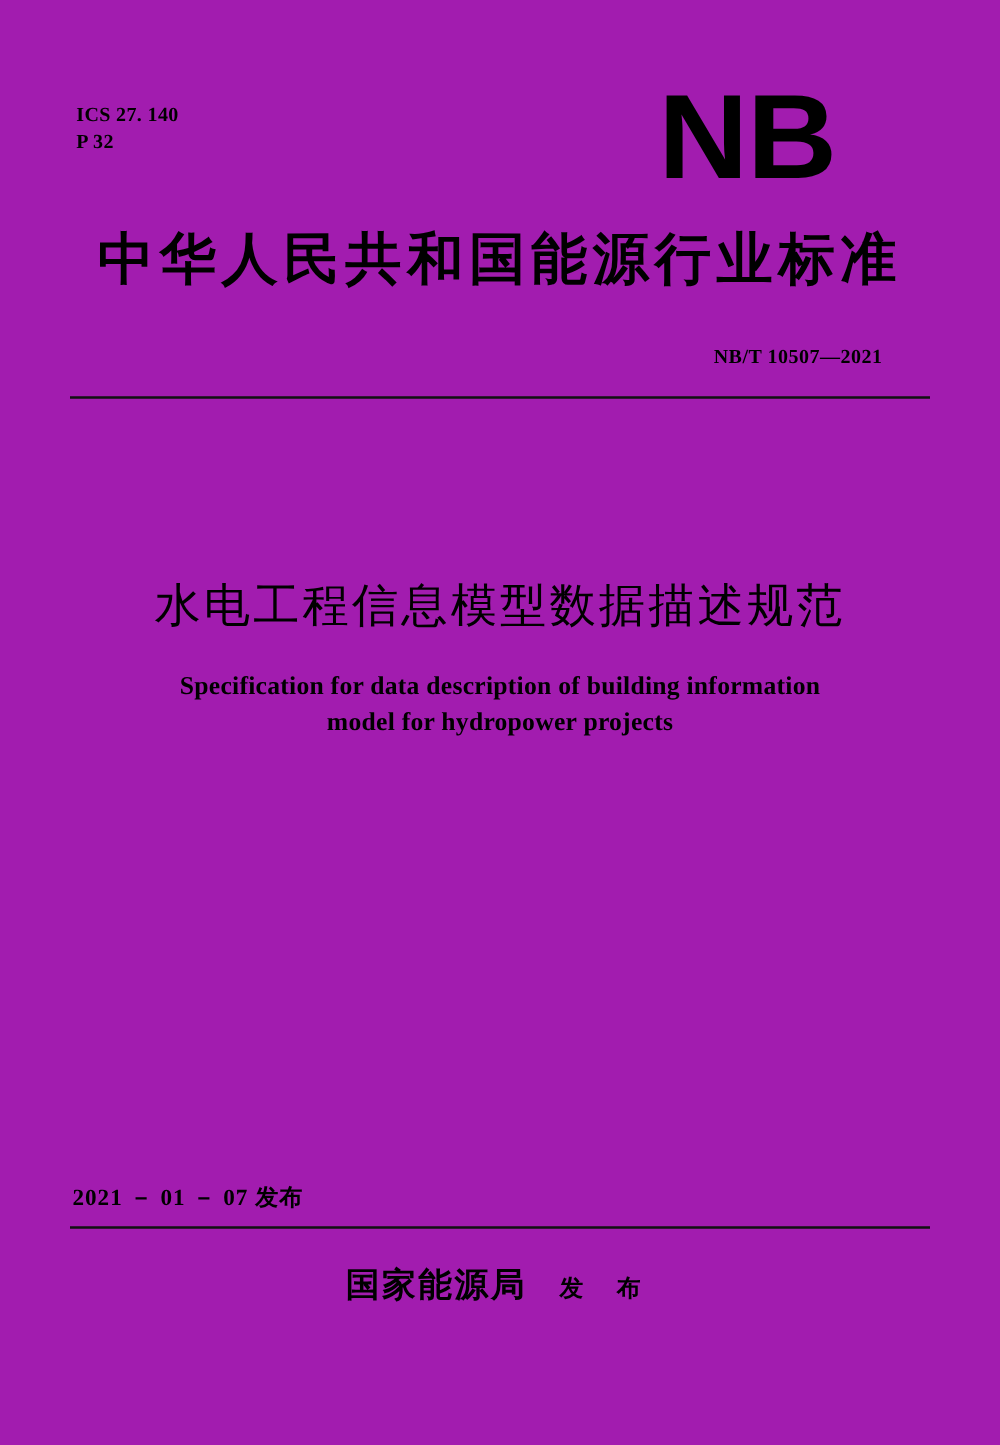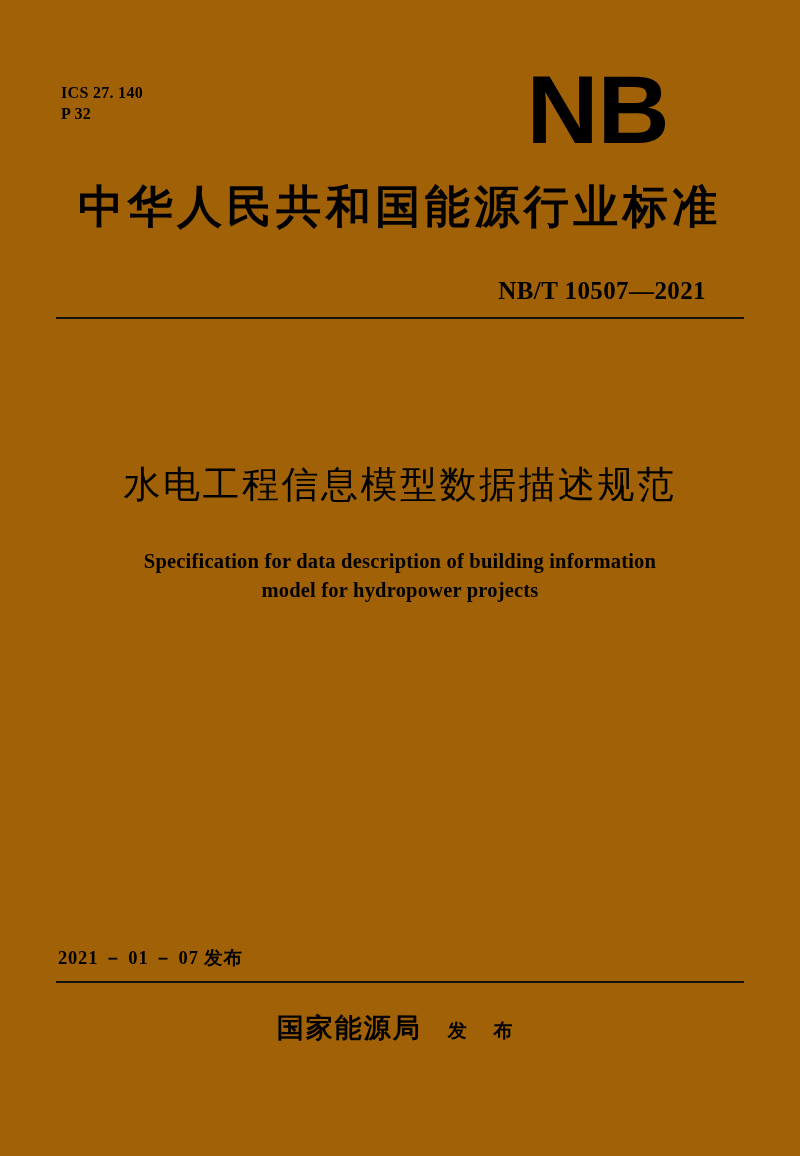--- a/index.html
+++ b/index.html
@@ -13,21 +13,21 @@
     position: relative;
     overflow: hidden;
     font-family: "Liberation Serif", "DejaVu Serif", serif;
     color: #000000;
     -webkit-font-smoothing: antialiased;
   }
 
   .page {
     position: absolute;
     inset: 0;
-    background: #a16207;
+    background: #a21caf;
   }
 
   
   .meta-block {
     position: absolute;
     left: 61px;
     top: 82px;
     line-height: 1.32;
   }
   .meta-line {
@@ -67,21 +67,21 @@
     white-space: nowrap;
   }
 
   
   .std-number {
     position: absolute;
     right: 94px;
     top: 277px;
     font-family: "Liberation Serif", "DejaVu Serif", serif;
     font-weight: bold;
-    font-size: 25px;
+    font-size: 16px;
     letter-spacing: 0.4px;
     white-space: pre;
   }
 
   
   .rule {
     position: absolute;
     left: 56px;
     right: 56px;
     height: 0;
@@ -100,21 +100,21 @@
   }
   .title-cn {
     font-family: "Liberation Sans", "DejaVu Sans", sans-serif;
     font-weight: normal;
     font-size: 37px;
     line-height: 1.22;
     letter-spacing: 2.5px;
     white-space: nowrap;
   }
   .title-en {
-    margin-top: 40px;
+    margin-top: 28px;
     font-family: "Liberation Serif", "DejaVu Serif", serif;
     font-weight: bold;
     font-size: 20.5px;
     line-height: 1.42;
     letter-spacing: 0.2px;
   }
   .title-en-line {
     display: block;
     white-space: nowrap;
   }

